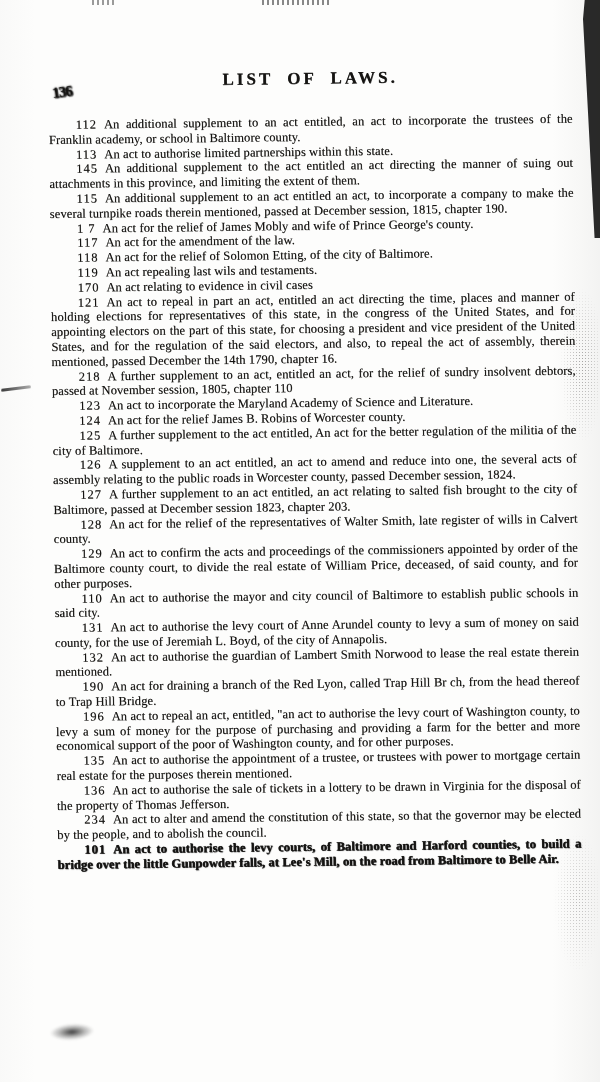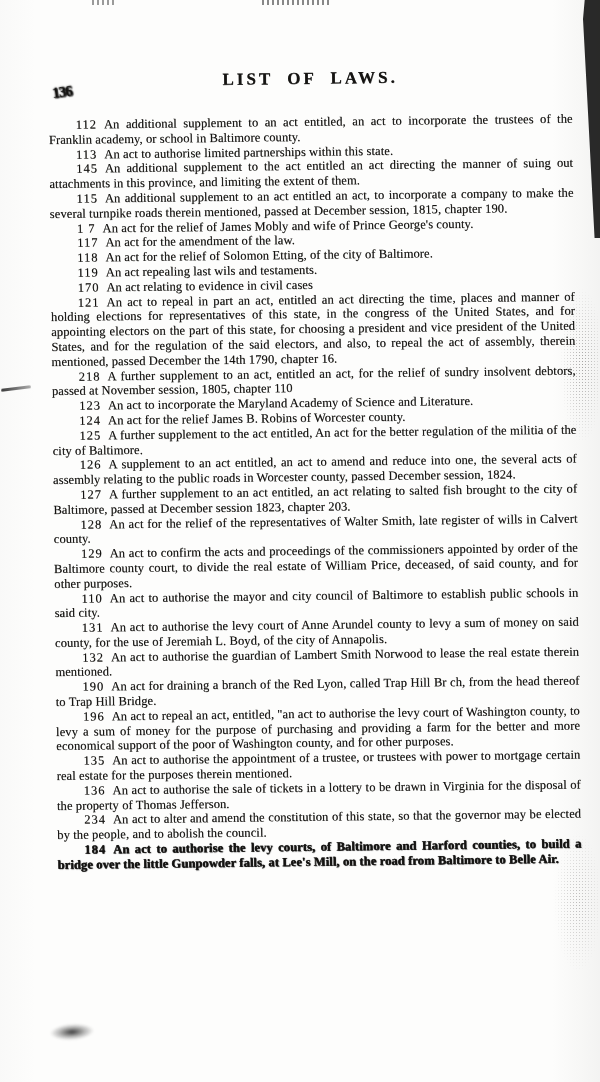--- a/index.html
+++ b/index.html
@@ -163,21 +163,21 @@
         <p class="entry"><span class="num">128</span><span>An act for the relief of the representatives of Walter Smith, late register of wills in Calvert county.</span></p>
         <p class="entry"><span class="num">129</span><span>An act to confirm the acts and proceedings of the commissioners appointed by order of the Baltimore county court, to divide the real estate of William Price, deceased, of said county, and for other purposes.</span></p>
         <p class="entry"><span class="num">110</span><span>An act to authorise the mayor and city council of Baltimore to establish public schools in said city.</span></p>
         <p class="entry"><span class="num">131</span><span>An act to authorise the levy court of Anne Arundel county to levy a sum of money on said county, for the use of Jeremiah L. Boyd, of the city of Annapolis.</span></p>
         <p class="entry"><span class="num">132</span><span>An act to authorise the guardian of Lambert Smith Norwood to lease the real estate therein mentioned.</span></p>
         <p class="entry"><span class="num">190</span><span>An act for draining a branch of the Red Lyon, called Trap Hill Br ch, from the head thereof to Trap Hill Bridge.</span></p>
         <p class="entry"><span class="num">196</span><span>An act to repeal an act, entitled, "an act to authorise the levy court of Washington county, to levy a sum of money for the purpose of purchasing and providing a farm for the better and more economical support of the poor of Washington county, and for other purposes.</span></p>
         <p class="entry"><span class="num">135</span><span>An act to authorise the appointment of a trustee, or trustees with power to mortgage certain real estate for the purposes therein mentioned.</span></p>
         <p class="entry"><span class="num">136</span><span>An act to authorise the sale of tickets in a lottery to be drawn in Virginia for the disposal of the property of Thomas Jefferson.</span></p>
         <p class="entry"><span class="num">234</span><span>An act to alter and amend the constitution of this state, so that the governor may be elected by the people, and to abolish the council.</span></p>
-        <p class="entry inked"><span class="num">184</span><span>An act to authorise the levy courts, of Baltimore and Harford counties, to build a bridge over the little Gunpowder falls, at Lee's Mill, on the road from Baltimore to Belle Air.</span></p>
+        <p class="entry inked"><span class="num">101</span><span>An act to authorise the levy courts, of Baltimore and Harford counties, to build a bridge over the little Gunpowder falls, at Lee's Mill, on the road from Baltimore to Belle Air.</span></p>
       </div>
   </div>
 
   <div class="binding-shadow"></div>
   <div class="noise-patch noise-mid"></div>
   <div class="noise-patch noise-lower"></div>
   <div class="edge-speck speck-a"></div>
   <div class="edge-speck speck-b"></div>
   <div class="margin-dash"></div>
   <div class="ink-blot"></div>

